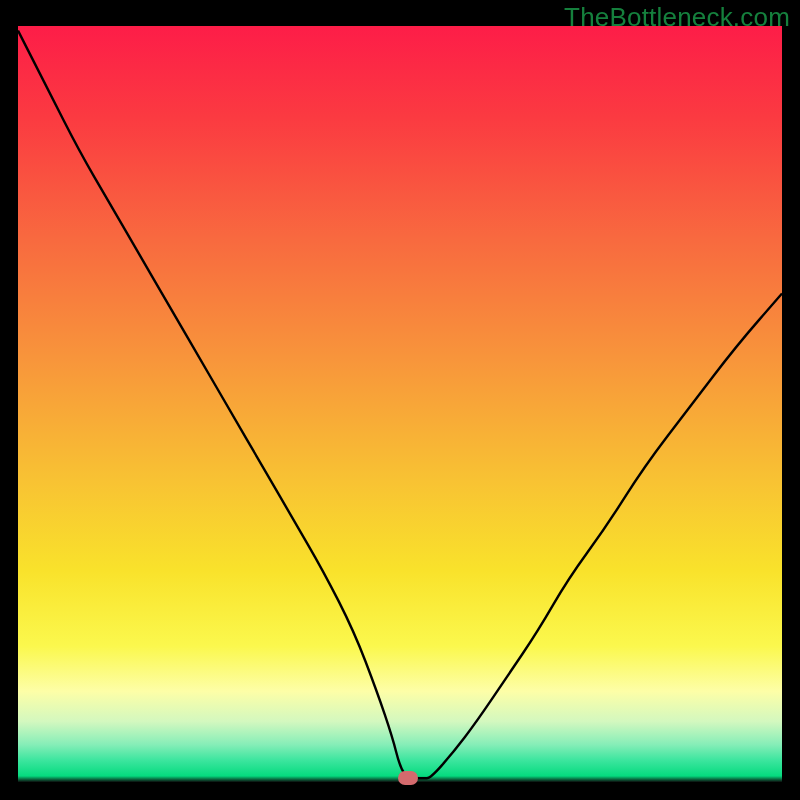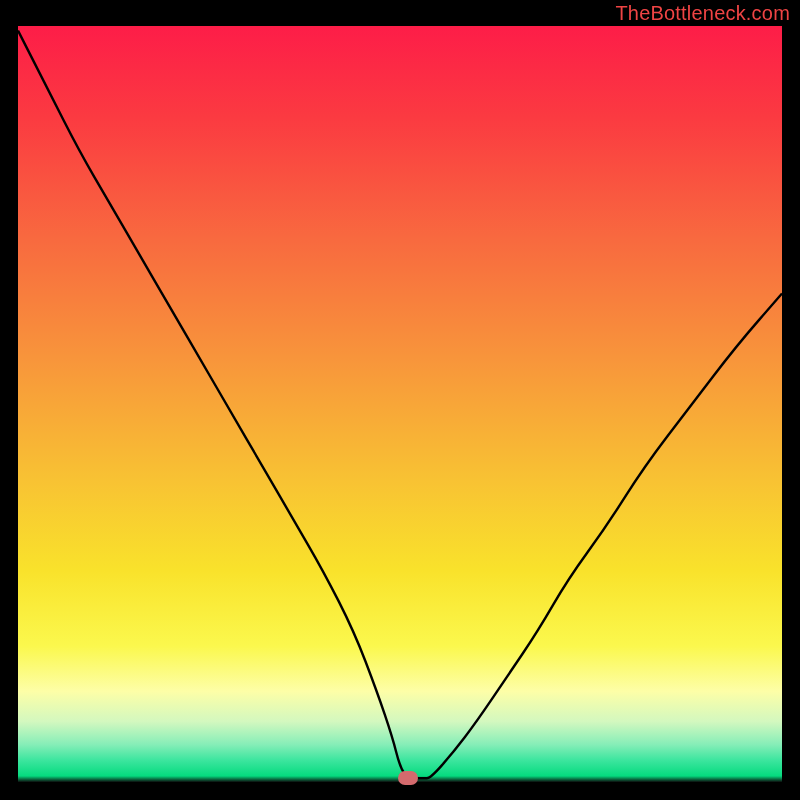--- a/index.html
+++ b/index.html
@@ -16,22 +16,22 @@
     left: 0;
     top: 0;
     width: 800px;
     height: 800px;
     background: #000;
   }
   .watermark {
     position: absolute;
     top: 2px;
     right: 10px;
-    color: #ef4444;
-    font-size: 20px;
+    color: #15803d;
+    font-size: 26px;
     font-weight: 400;
     letter-spacing: 0.2px;
   }
   svg.plot {
     position: absolute;
     left: 18px;
     top: 26px;
     width: 764px;
     height: 756px;
   }

